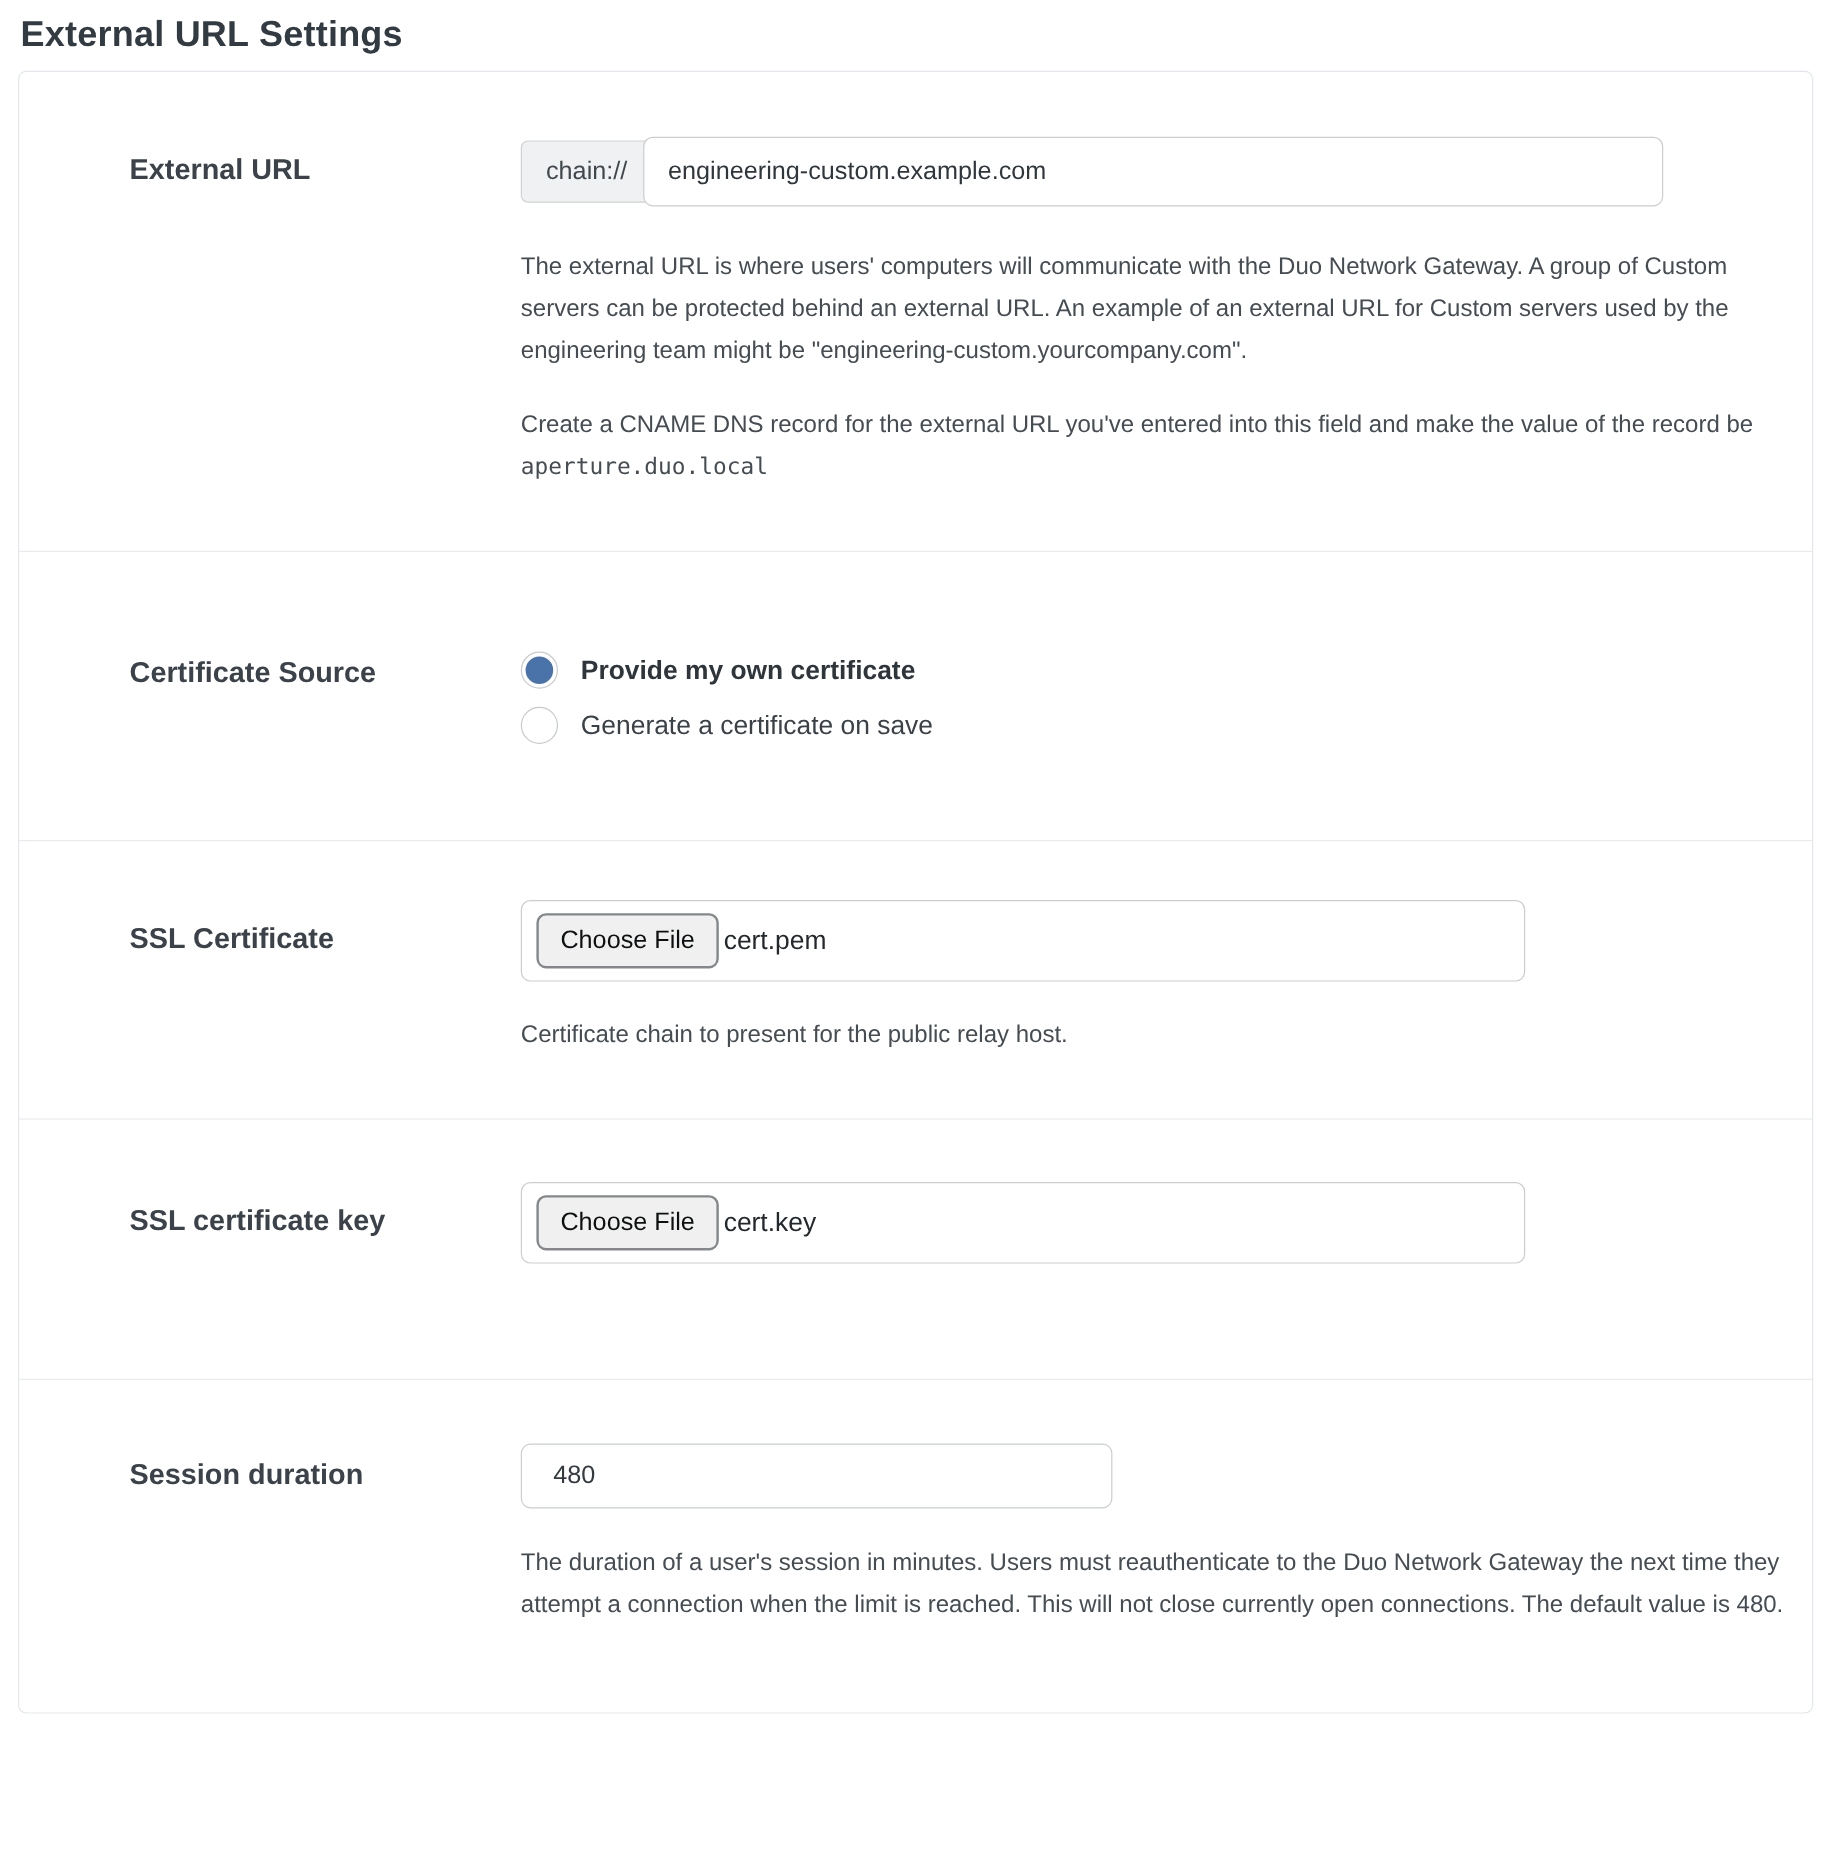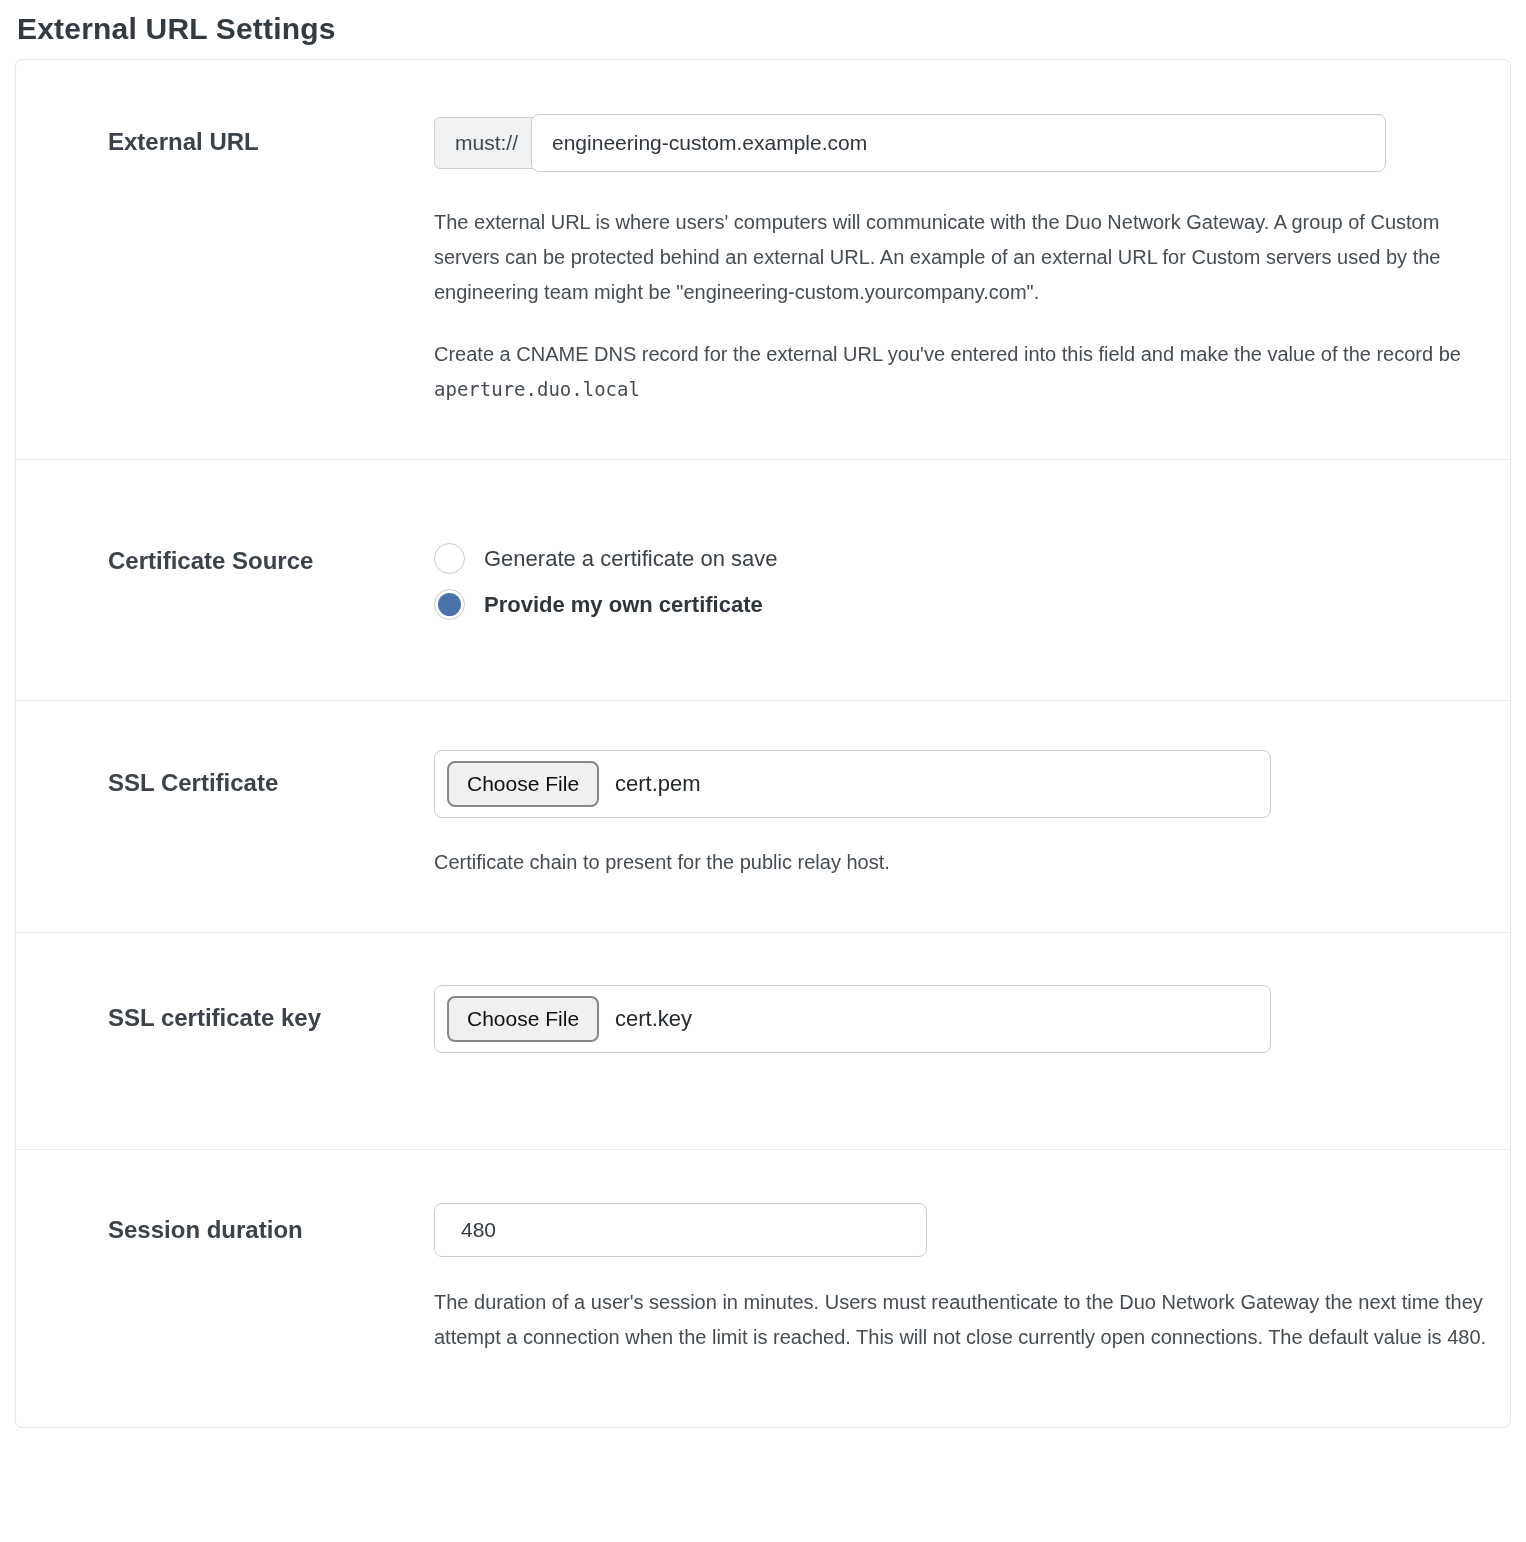--- a/index.html
+++ b/index.html
@@ -142,21 +142,21 @@
   .file-box {
     width: 837px;
     max-width: 100%;
     box-sizing: border-box;
     border: 1px solid #cbcdcf;
     border-radius: 8px;
     background: #ffffff;
     padding: 10px 12px;
     display: flex;
     align-items: center;
-    gap: 16px;
+    gap: 4px;
   }
   .choose-file-btn {
     background: #f0f0f0;
     border: 2px solid #84888b;
     border-radius: 8px;
     padding: 7px 18px;
     font-family: "Liberation Sans", "DejaVu Sans", sans-serif;
     font-size: 21px;
     color: #0d0f10;
     line-height: 28px;
@@ -186,41 +186,41 @@
 <div class="page">
 
   <h1 class="page-title">External URL Settings</h1>
 
   <div class="panel">
 
     <div class="form-row row-external-url">
       <div class="field-label">External URL</div>
       <div class="field-content">
         <div class="input-group">
-          <span class="input-addon">must://</span>
+          <span class="input-addon">chain://</span>
           <input class="url-input" type="text" value="engineering-custom.example.com" style="">
         </div>
         <p class="help-text first">The external URL is where users' computers will communicate with the Duo Network Gateway. A group of Custom servers can be protected behind an external URL. An example of an external URL for Custom servers used by the engineering team might be "engineering-custom.yourcompany.com".</p>
         <p class="help-text second"><span>Create a CNAME DNS record for the external URL you've entered into this field and make the value of the record be </span><span class="mono">aperture.duo.local</span></p>
       </div>
     </div>
 
     <div class="form-row row-cert-source">
       <div class="field-label">Certificate Source</div>
       <div class="field-content">
-        <div class="radio-option">
-          <span class="radio-circle"></span>
-          <span class="radio-label">Generate a certificate on save</span>
-        </div>
         <div class="radio-option selected">
           <span class="radio-circle">
               <span class="dot"></span>
             </span>
           <span class="radio-label">Provide my own certificate</span>
         </div>
+        <div class="radio-option">
+          <span class="radio-circle"></span>
+          <span class="radio-label">Generate a certificate on save</span>
+        </div>
       </div>
     </div>
 
     <div class="form-row row-ssl-cert">
       <div class="field-label">SSL Certificate</div>
       <div class="field-content">
         <div class="file-box">
           <button class="choose-file-btn" type="button">Choose File</button>
           <span class="file-name">cert.pem</span>
         </div>

